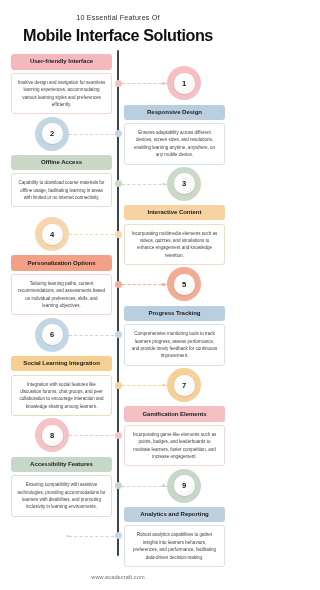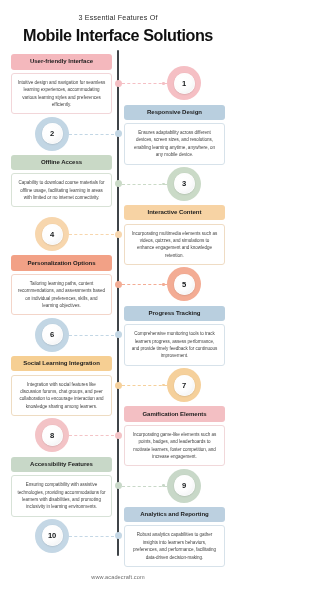--- a/index.html
+++ b/index.html
@@ -106,21 +106,21 @@
   .footer {
     position:absolute; left:0; bottom:10px; width:236px;
     text-align:center;
     font-size:5.6px; color:#6d6d6d; letter-spacing:.1px;
   }
 </style>
 </head>
 <body>
 
 <div class="header">
-  <div class="eyebrow">3 Essential Features Of</div>
+  <div class="eyebrow">10 Essential Features Of</div>
   <h1 class="title">Mobile Interface Solutions</h1>
 </div>
 
 <div class="timeline" id="timeline">
   <div class="spine"></div>
 <div class="card left" style="top: 4px;">
       <div class="card-head" style="background: rgb(244, 184, 189);">User-friendly Interface</div>
       <div class="card-body" style="border-color: rgb(242, 214, 217);">Intuitive design and navigation for seamless learning experiences, accommodating various learning styles and preferences efficiently.</div>
     </div>
     <div class="bubble right" style="top: 16px;">
@@ -215,22 +215,18 @@
       <div class="ring" style="background: rgb(200, 216, 200);"></div>
       <div class="inner">9</div>
     </div>
     <div class="spine-dot" style="top: 431.9px; background: rgb(200, 216, 200);"></div>
     <div class="connector" style="top: 435.4px; left: 122px; width: 45px; border-top-color: rgb(200, 216, 200);"></div>
     <div class="conn-tip" style="top: 434.1px; left: 162px; background: rgb(200, 216, 200);"></div>
     <div class="card right" style="top: 456.7px;">
       <div class="card-head" style="background: rgb(188, 208, 224);">Analytics and Reporting</div>
       <div class="card-body" style="border-color: rgb(215, 226, 234);">Robust analytics capabilities to gather insights into learners behaviors, preferences, and performance, facilitating data-driven decision-making.</div>
     </div>
-    <div class="bubble left" style="top: 468.7px;">
-      <div class="ring" style="background: rgb(196, 215, 229);"></div>
-      <div class="inner">10</div>
-    </div>
     <div class="spine-dot" style="top: 482.2px; background: rgb(196, 215, 229);"></div>
     <div class="connector" style="top: 485.7px; left: 69px; width: 45px; border-top-color: rgb(196, 215, 229);"></div>
     <div class="conn-tip" style="top: 484.4px; left: 66px; background: rgb(196, 215, 229);"></div>
   </div>
 
 <div class="footer">www.acadecraft.com</div>
 
 </body></html>

